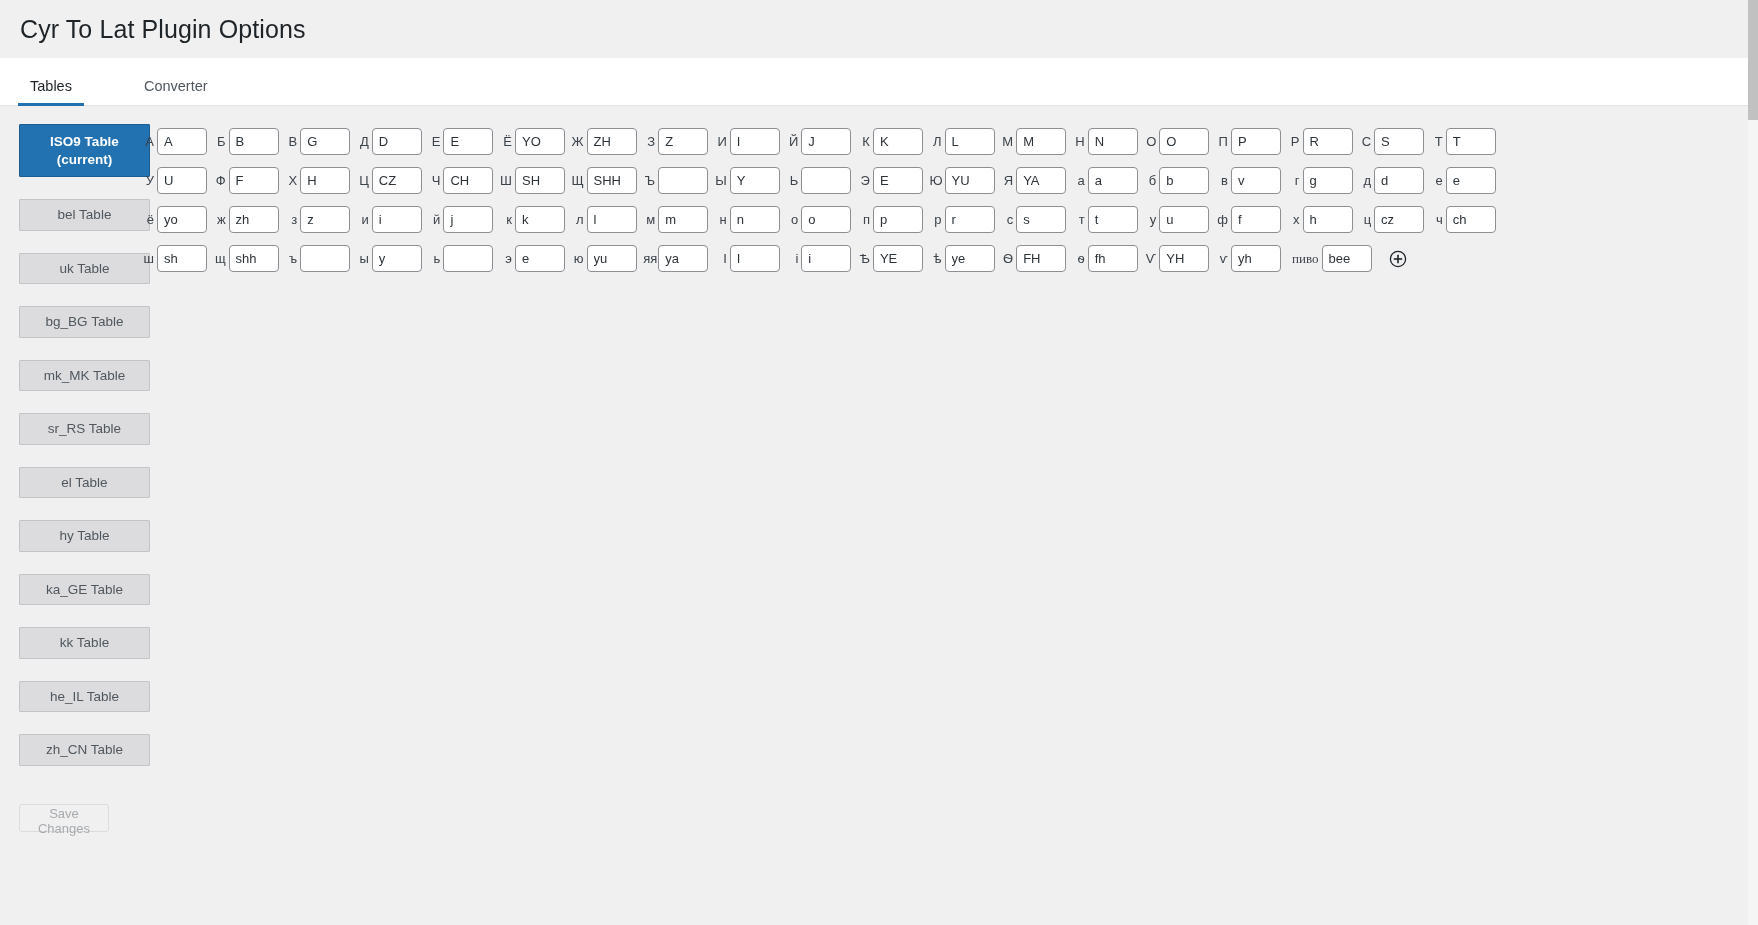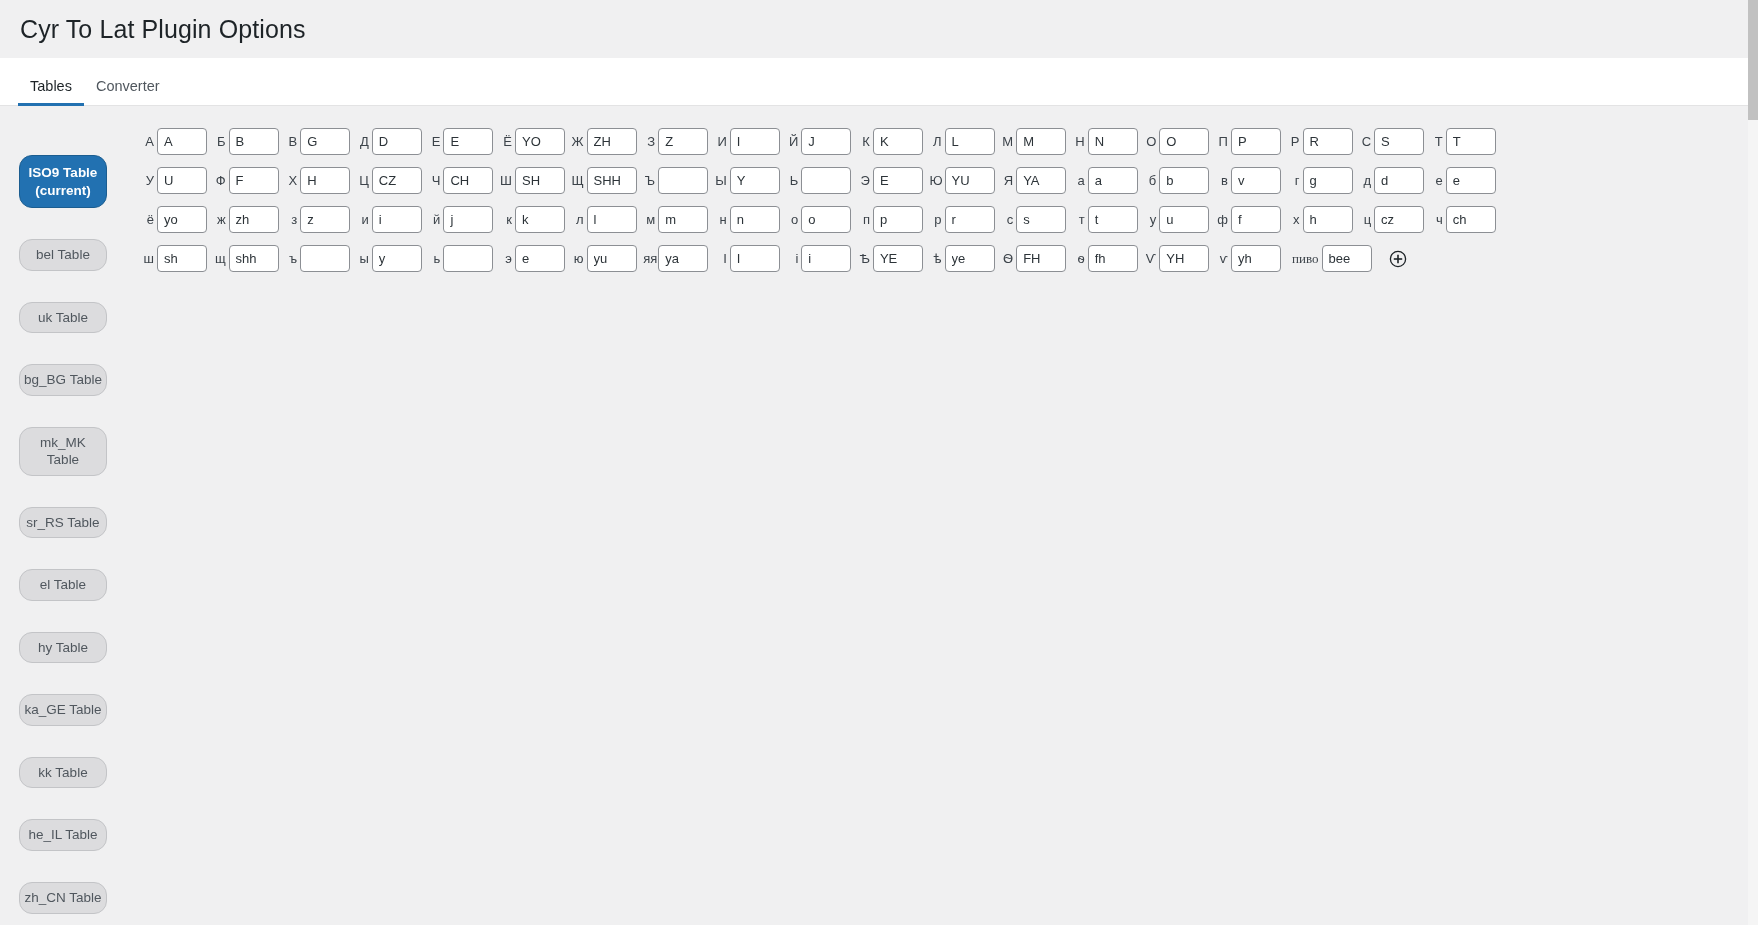--- a/index.html
+++ b/index.html
@@ -26,20 +26,21 @@
     letter-spacing: .1px;
   }
 
   
   .tab-bar {
     height: 48px;
     background: #ffffff;
     border-bottom: 1px solid #e3e3e4;
     display: flex; align-items: flex-end;
     padding-left: 18px;
+    gap: 48px;
   }
   .tab {
     position: relative;
     font-size: 14.5px;
     color: #50575e;
     padding: 0 12px 12px 12px;
     cursor: pointer;
     line-height: 1;
   }
   .tab.active { color: #1d2327; }
@@ -63,33 +64,32 @@
   .sidebar {
     width: 132px;
     flex: 0 0 132px;
     padding: 18px 0 0 19px;
   }
   .table-btn {
     display: flex;
     align-items: center;
     justify-content: center;
     text-align: center;
-    width: 88px;
+    width: 131px;
     min-height: 31px;
     margin-bottom: 22px;
     background: #dcdcde;
     border: 1px solid #c3c4c7;
-    border-radius: 13px;
+    border-radius: 1px;
     color: #50575e;
     font-size: 13.5px;
     line-height: 1.3;
     padding: 6px 4px;
     cursor: pointer;
     user-select: none;
-    margin-top: 31px;
   }
   .table-btn.current {
     background: #2271b1;
     border-color: #1b5d90;
     color: #ffffff;
     font-weight: bold;
     min-height: 53px;
     margin-bottom: 22px;
   }
   .save-btn {

